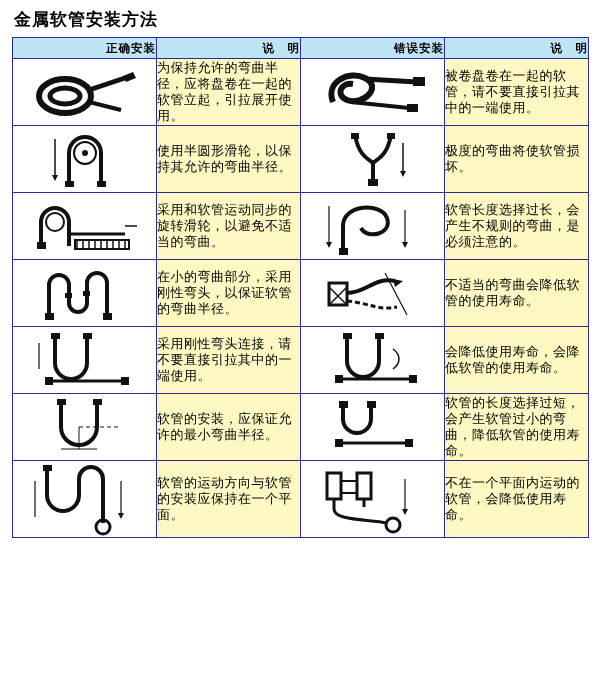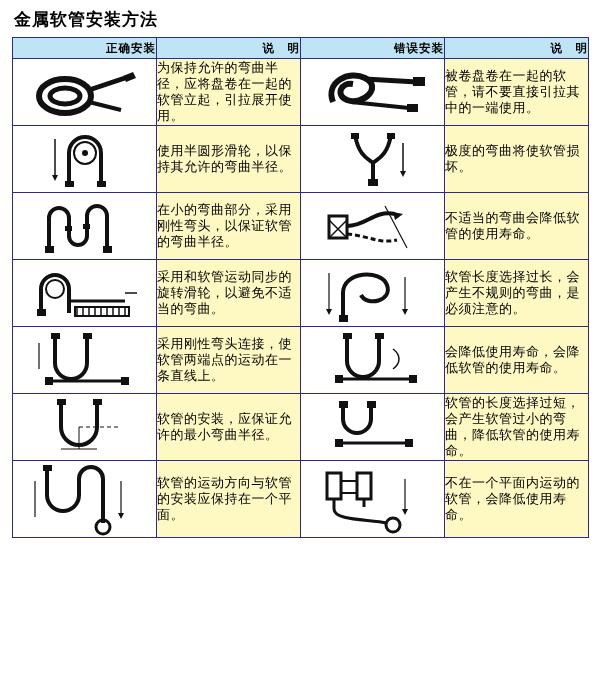--- a/index.html
+++ b/index.html
@@ -148,48 +148,20 @@
             </svg>
           </span>
         </td>
         <td class="txt-cell">极度的弯曲将使软管损坏。</td>
       </tr>
 
       <tr>
         <td class="img-cell">
           <span class="fig">
             <svg width="128" height="60" viewBox="0 0 128 60">
-              <path d="M28 54 L28 22 A10 10 0 0 1 48 22 L48 40 A9 9 0 0 0 66 40 L66 20 A10 10 0 0 1 86 20 L86 54" fill="none" stroke="#111" stroke-width="4"></path>
-              <rect x="24" y="50" width="9" height="7" fill="#111"></rect>
-              <rect x="82" y="50" width="9" height="7" fill="#111"></rect>
-              <rect x="44" y="30" width="7" height="5" fill="#111"></rect>
-              <rect x="62" y="28" width="7" height="5" fill="#111"></rect>
-            </svg>
-          </span>
-        </td>
-        <td class="txt-cell">在小的弯曲部分，采用刚性弯头，以保证软管的弯曲半径。</td>
-        <td class="img-cell">
-          <span class="fig">
-            <svg width="128" height="60" viewBox="0 0 128 60">
-              <rect x="20" y="20" width="18" height="22" fill="none" stroke="#111" stroke-width="3"></rect>
-              <path d="M20 24 L38 42 M20 42 L38 24" stroke="#111" stroke-width="1.5"></path>
-              <path d="M38 30 C58 30 64 14 86 18" fill="none" stroke="#111" stroke-width="4"></path>
-              <path d="M84 16 l10 2 l-8 6 z" fill="#111"></path>
-              <path d="M38 38 C60 40 70 48 88 44" fill="none" stroke="#111" stroke-width="3" stroke-dasharray="5 3"></path>
-              <path d="M76 10 L98 52" stroke="#111" stroke-width="1.2"></path>
-            </svg>
-          </span>
-        </td>
-        <td class="txt-cell">不适当的弯曲会降低软管的使用寿命。</td>
-      </tr>
-
-      <tr>
-        <td class="img-cell">
-          <span class="fig">
-            <svg width="128" height="60" viewBox="0 0 128 60">
               <path d="M20 50 L20 26 A14 14 0 0 1 48 26 L48 50" fill="none" stroke="#111" stroke-width="4"></path>
               <circle cx="34" cy="26" r="9" fill="none" stroke="#111" stroke-width="2"></circle>
               <path d="M48 38 L104 38" stroke="#111" stroke-width="3"></path>
               <rect x="54" y="44" width="54" height="9" fill="none" stroke="#111" stroke-width="2"></rect>
               <path d="M56 44 l0 9 M62 44 l0 9 M68 44 l0 9 M74 44 l0 9 M80 44 l0 9 M86 44 l0 9 M92 44 l0 9 M98 44 l0 9 M104 44 l0 9" stroke="#111" stroke-width="1.5"></path>
               <rect x="16" y="46" width="9" height="7" fill="#111"></rect>
               <path d="M104 30 L116 30" stroke="#111" stroke-width="1.5"></path>
             </svg>
           </span>
         </td>
@@ -200,38 +172,66 @@
               <path d="M34 56 L34 30 C34 8 72 6 78 22 C84 38 58 44 52 32" fill="none" stroke="#111" stroke-width="4"></path>
               <rect x="30" y="52" width="9" height="7" fill="#111"></rect>
               <path d="M20 10 L20 50" stroke="#111" stroke-width="1.2"></path>
               <path d="M17 46 l3 6 l3 -6 z" fill="#111"></path>
               <path d="M96 14 L96 50" stroke="#111" stroke-width="1.2"></path>
               <path d="M93 46 l3 6 l3 -6 z" fill="#111"></path>
             </svg>
           </span>
         </td>
         <td class="txt-cell">软管长度选择过长，会产生不规则的弯曲，是必须注意的。</td>
+      </tr>
+
+      <tr>
+        <td class="img-cell">
+          <span class="fig">
+            <svg width="128" height="60" viewBox="0 0 128 60">
+              <path d="M28 54 L28 22 A10 10 0 0 1 48 22 L48 40 A9 9 0 0 0 66 40 L66 20 A10 10 0 0 1 86 20 L86 54" fill="none" stroke="#111" stroke-width="4"></path>
+              <rect x="24" y="50" width="9" height="7" fill="#111"></rect>
+              <rect x="82" y="50" width="9" height="7" fill="#111"></rect>
+              <rect x="44" y="30" width="7" height="5" fill="#111"></rect>
+              <rect x="62" y="28" width="7" height="5" fill="#111"></rect>
+            </svg>
+          </span>
+        </td>
+        <td class="txt-cell">在小的弯曲部分，采用刚性弯头，以保证软管的弯曲半径。</td>
+        <td class="img-cell">
+          <span class="fig">
+            <svg width="128" height="60" viewBox="0 0 128 60">
+              <rect x="20" y="20" width="18" height="22" fill="none" stroke="#111" stroke-width="3"></rect>
+              <path d="M20 24 L38 42 M20 42 L38 24" stroke="#111" stroke-width="1.5"></path>
+              <path d="M38 30 C58 30 64 14 86 18" fill="none" stroke="#111" stroke-width="4"></path>
+              <path d="M84 16 l10 2 l-8 6 z" fill="#111"></path>
+              <path d="M38 38 C60 40 70 48 88 44" fill="none" stroke="#111" stroke-width="3" stroke-dasharray="5 3"></path>
+              <path d="M76 10 L98 52" stroke="#111" stroke-width="1.2"></path>
+            </svg>
+          </span>
+        </td>
+        <td class="txt-cell">不适当的弯曲会降低软管的使用寿命。</td>
       </tr>
 
 
       <tr>
         <td class="img-cell">
           <span class="fig">
             <svg width="128" height="62" viewBox="0 0 128 62">
               <path d="M34 6 L34 34 A16 16 0 0 0 66 34 L66 6" fill="none" stroke="#111" stroke-width="4"></path>
               <rect x="30" y="4" width="9" height="6" fill="#111"></rect>
               <rect x="62" y="4" width="9" height="6" fill="#111"></rect>
               <path d="M28 52 L104 52" stroke="#111" stroke-width="3"></path>
               <rect x="24" y="48" width="8" height="8" fill="#111"></rect>
               <rect x="100" y="48" width="8" height="8" fill="#111"></rect>
               <path d="M18 14 L18 40" stroke="#111" stroke-width="1.2"></path>
             </svg>
           </span>
         </td>
-        <td class="txt-cell">采用刚性弯头连接，使软管两端点的运动在一条直线上。</td>
+        <td class="txt-cell">采用刚性弯头连接，请不要直接引拉其中的一端使用。</td>
         <td class="img-cell">
           <span class="fig">
             <svg width="128" height="62" viewBox="0 0 128 62">
               <path d="M38 6 L38 32 A16 16 0 0 0 70 32 L70 6" fill="none" stroke="#111" stroke-width="4"></path>
               <rect x="34" y="4" width="9" height="6" fill="#111"></rect>
               <rect x="66" y="4" width="9" height="6" fill="#111"></rect>
               <path d="M30 50 L104 50" stroke="#111" stroke-width="3"></path>
               <rect x="26" y="46" width="8" height="8" fill="#111"></rect>
               <rect x="100" y="46" width="8" height="8" fill="#111"></rect>
               <path d="M84 20 C92 26 92 34 84 40" fill="none" stroke="#111" stroke-width="1.5"></path>

